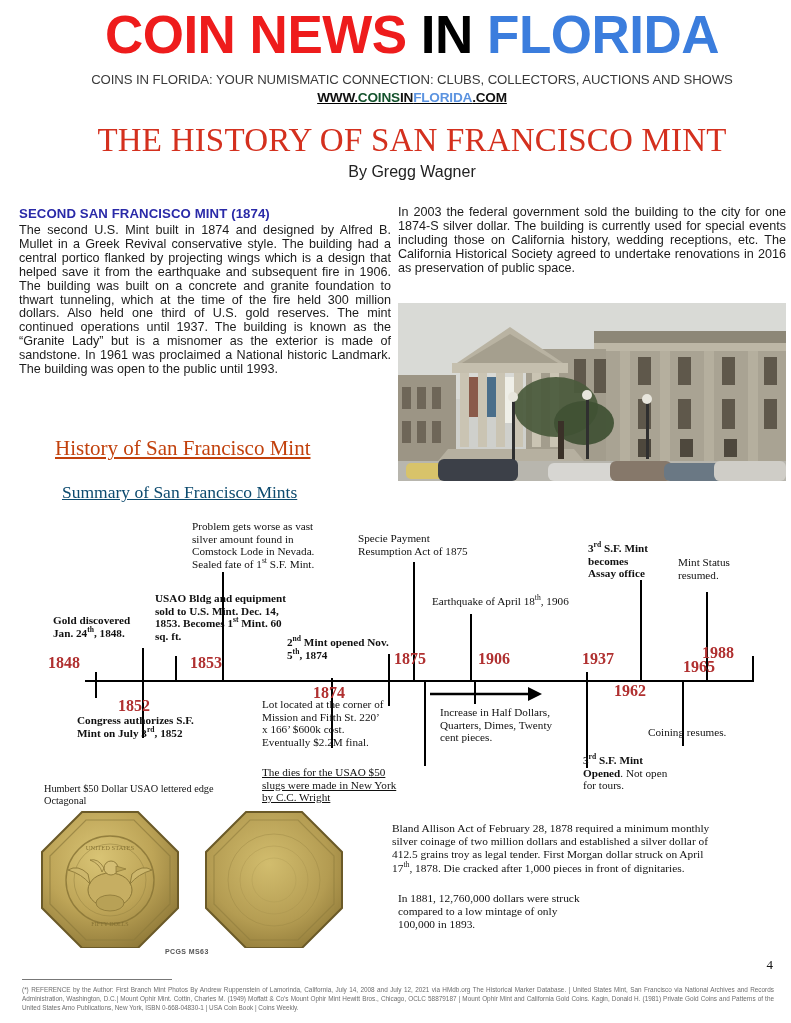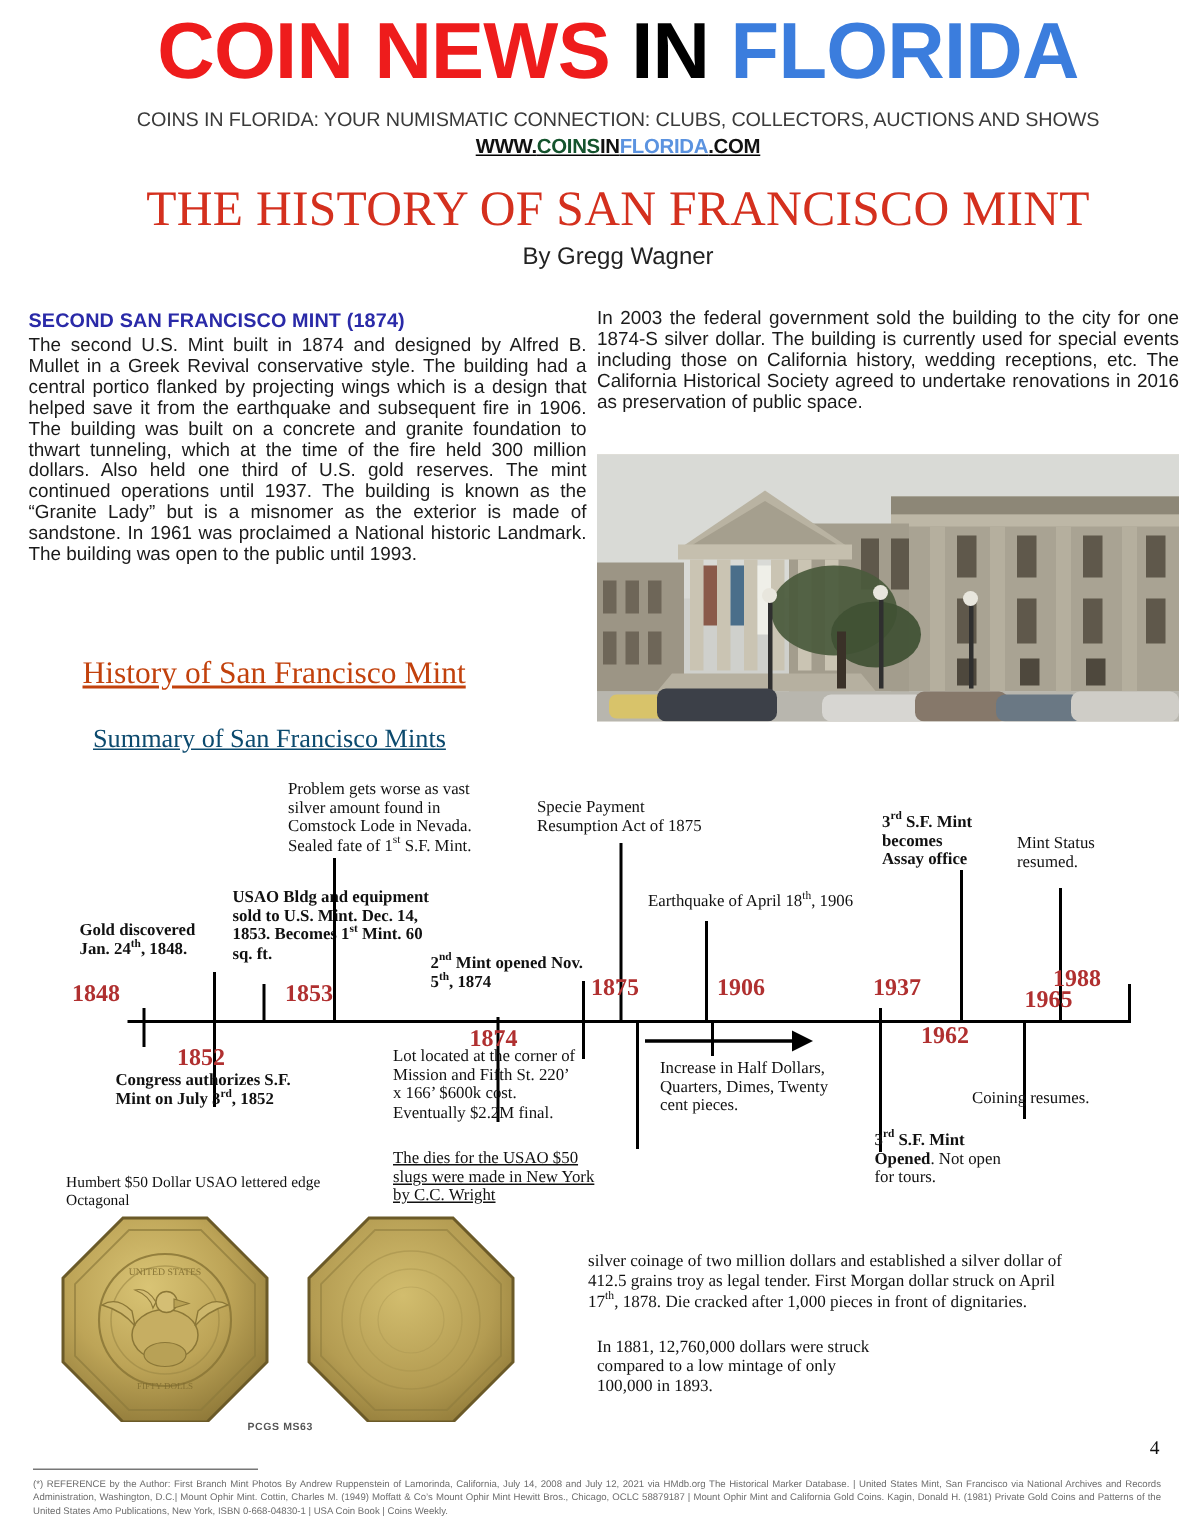--- a/index.html
+++ b/index.html
@@ -438,21 +438,21 @@
         <circle cx="236" cy="72" r="46" fill="none" stroke="#9c8845" stroke-width="1" opacity="0.45"></circle>
         <circle cx="236" cy="72" r="34" fill="none" stroke="#a4904c" stroke-width="0.9" opacity="0.4"></circle>
         <circle cx="236" cy="72" r="22" fill="none" stroke="#a4904c" stroke-width="0.8" opacity="0.35"></circle>
       </g>
     </svg>
   </div>
 
   <div class="grade">PCGS MS63</div>
 
   <div class="blurb" style="left:392px; top:822px; width:390px;">
-    <br>
+    <span>Bland Allison Act of February 28, 1878 required a minimum monthly</span><br>
     <span>silver coinage of two million dollars and established a silver dollar of</span><br>
     <span>412.5 grains troy as legal tender.  First Morgan dollar struck on April</span><br>
     <span>17</span><sup>th</sup><span>, 1878.  Die cracked after 1,000 pieces in front of dignitaries.</span>
   </div>
 
   <div class="blurb" style="left:398px; top:892px; width:330px;">
     <span>In 1881, 12,760,000 dollars were struck</span><br>
     <span>compared to a low mintage of only</span><br>
     <span>100,000 in 1893.</span>
   </div>

